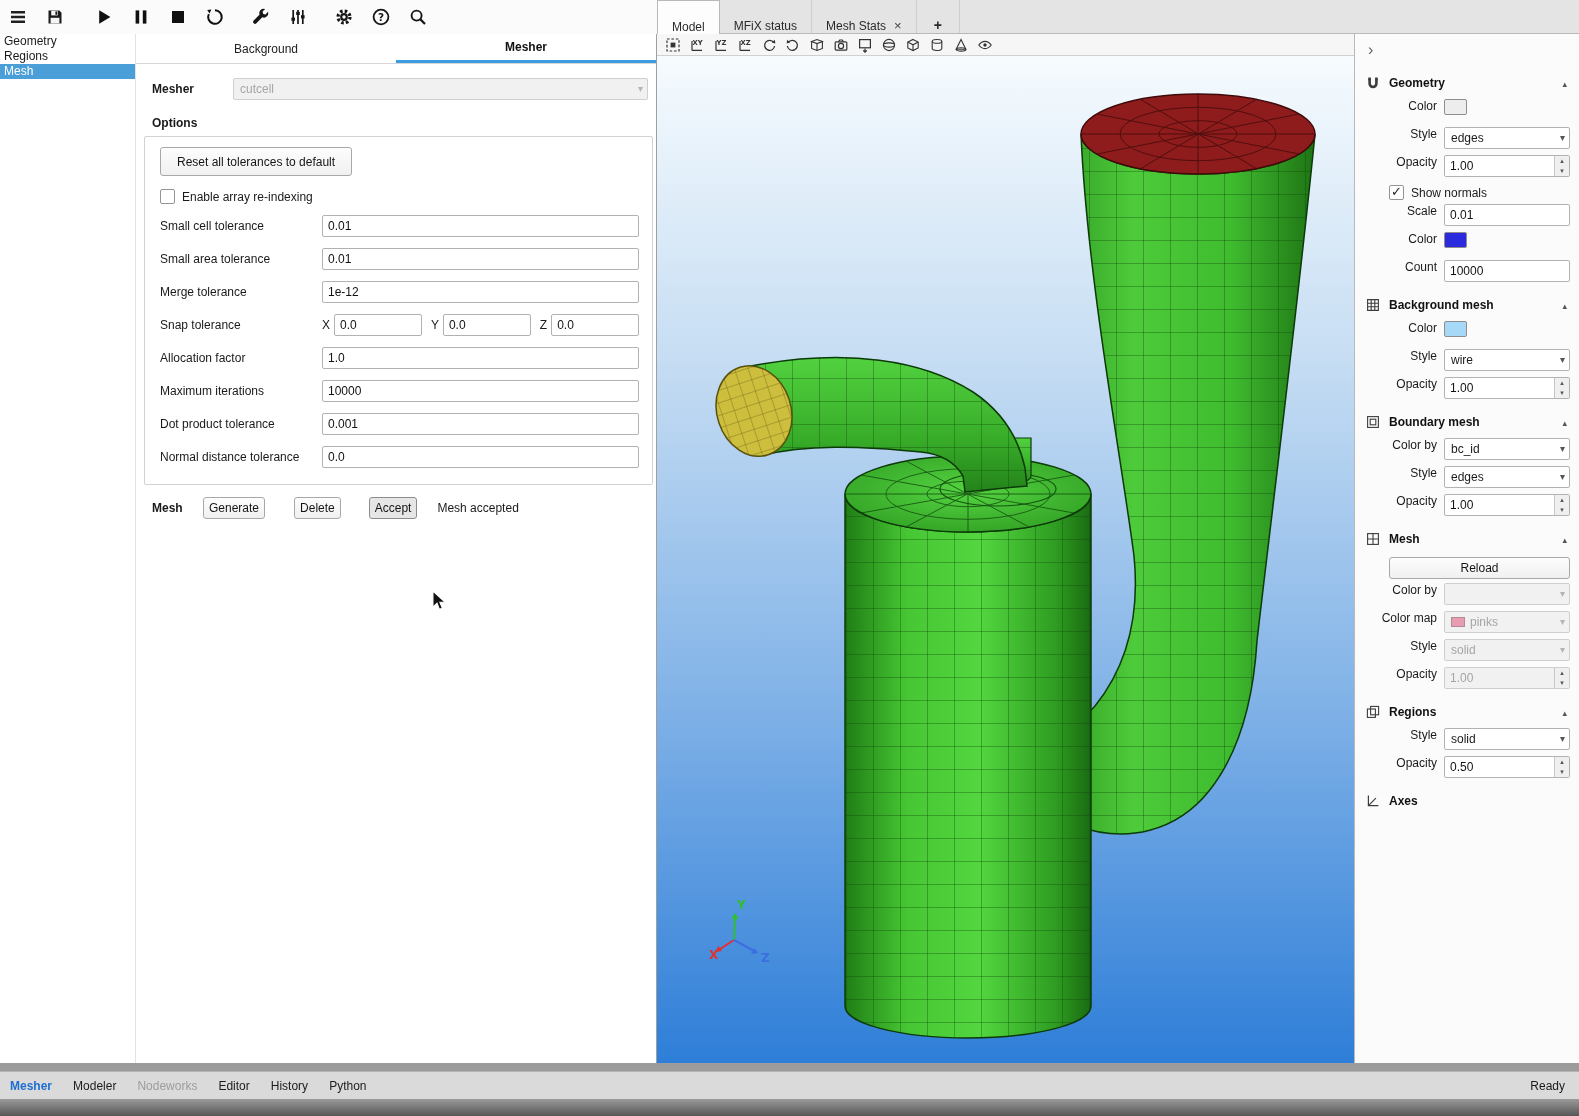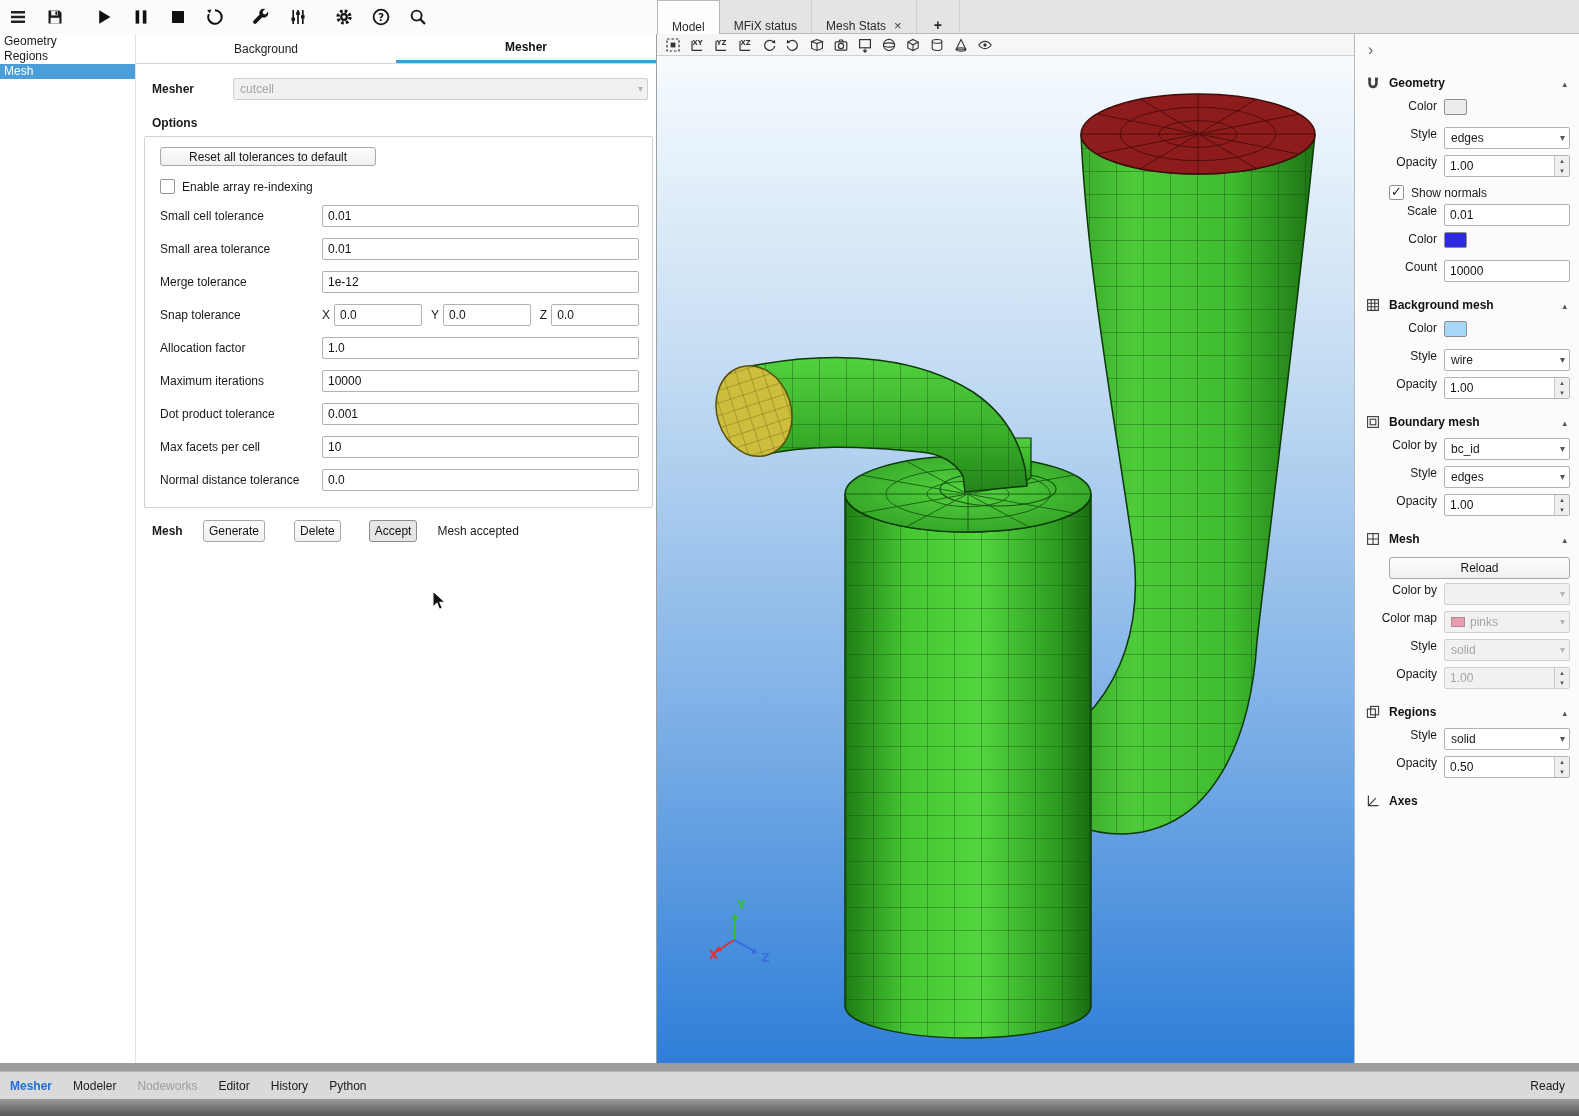--- a/index.html
+++ b/index.html
@@ -28,21 +28,21 @@
 .groupbox{border:1px solid #d2d2d2;border-radius:2px;margin:6px -5px 0 -8px;padding:10px 13px 16px 15px}
 .chk-row{display:flex;align-items:center;margin-top:13px;gap:7px}
 .checkbox{width:15px;height:15px;border:1px solid #959595;border-radius:2px;background:#fff;position:relative;flex:none}
 .checkbox.checked::after{content:"✓";position:absolute;left:1px;top:-2px;font-size:13px;font-weight:bold;color:#222}
 .frow{display:flex;align-items:center;margin-top:11px;height:22px}
 .frow .flabel{width:162px;flex:none}
 .txt{height:22px;border:1px solid #b2b2b2;border-radius:2px;background:#fff;padding:0 5px;font:inherit;color:#111;width:100%;min-width:0}
 .frow .txt{flex:1}
 .axis-lbl{margin:0 4px 0 9px}.axis-lbl.first{margin-left:0}
 .btn{display:inline-flex;align-items:center;justify-content:center;height:22px;border:1px solid #a8a8a8;border-radius:3px;background:linear-gradient(#fdfdfd,#f0f0f0);font:inherit;color:#151515;padding:0 5px}
-.btn.big{height:19px;padding:0 28px}
+.btn.big{height:29px;padding:0 16px}
 .btn.pressed{background:#e6e6e6;border-color:#8c8c8c}
 .mesh-actions{display:flex;align-items:center;margin-top:12px}
 .mesh-actions .mlbl{font-weight:bold;width:35px}
 .mesh-actions .b1{margin-left:16px}.mesh-actions .b2{margin-left:29px}.mesh-actions .b3{margin-left:28px}
 .mesh-status{margin-left:20px}
 
 
 .tabbar{position:absolute;left:657px;top:0;width:922px;height:34px;background:#e4e4e4;border-bottom:1px solid #b9b9b9;display:flex;align-items:stretch}
 .tab{display:flex;align-items:flex-end;padding:0 14px;gap:8px;color:#2a2a2a;border-right:1px solid #cfcfcf}
 .tab.active{background:#fdfdfd;border:1px solid #b9b9b9;border-bottom:none;margin-bottom:-1px}
@@ -225,24 +225,20 @@
             <span class="flabel">Allocation factor</span>
             <input class="txt" readonly="" value="1.0" style="">
           </div>
         <div class="frow">
             <span class="flabel">Maximum iterations</span>
             <input class="txt" readonly="" value="10000" style="">
           </div>
         <div class="frow">
             <span class="flabel">Dot product tolerance</span>
             <input class="txt" readonly="" value="0.001" style="">
-          </div>
-        <div class="frow">
-            <span class="flabel">Max facets per cell</span>
-            <input class="txt" readonly="" value="10" style="">
           </div>
         <div class="frow">
             <span class="flabel">Normal distance tolerance</span>
             <input class="txt" readonly="" value="0.0" style="">
           </div>
       </div>
       <div class="mesh-actions">
         <span class="mlbl">Mesh</span>
         <button class="btn b1">Generate</button>
         <button class="btn b2">Delete</button>

